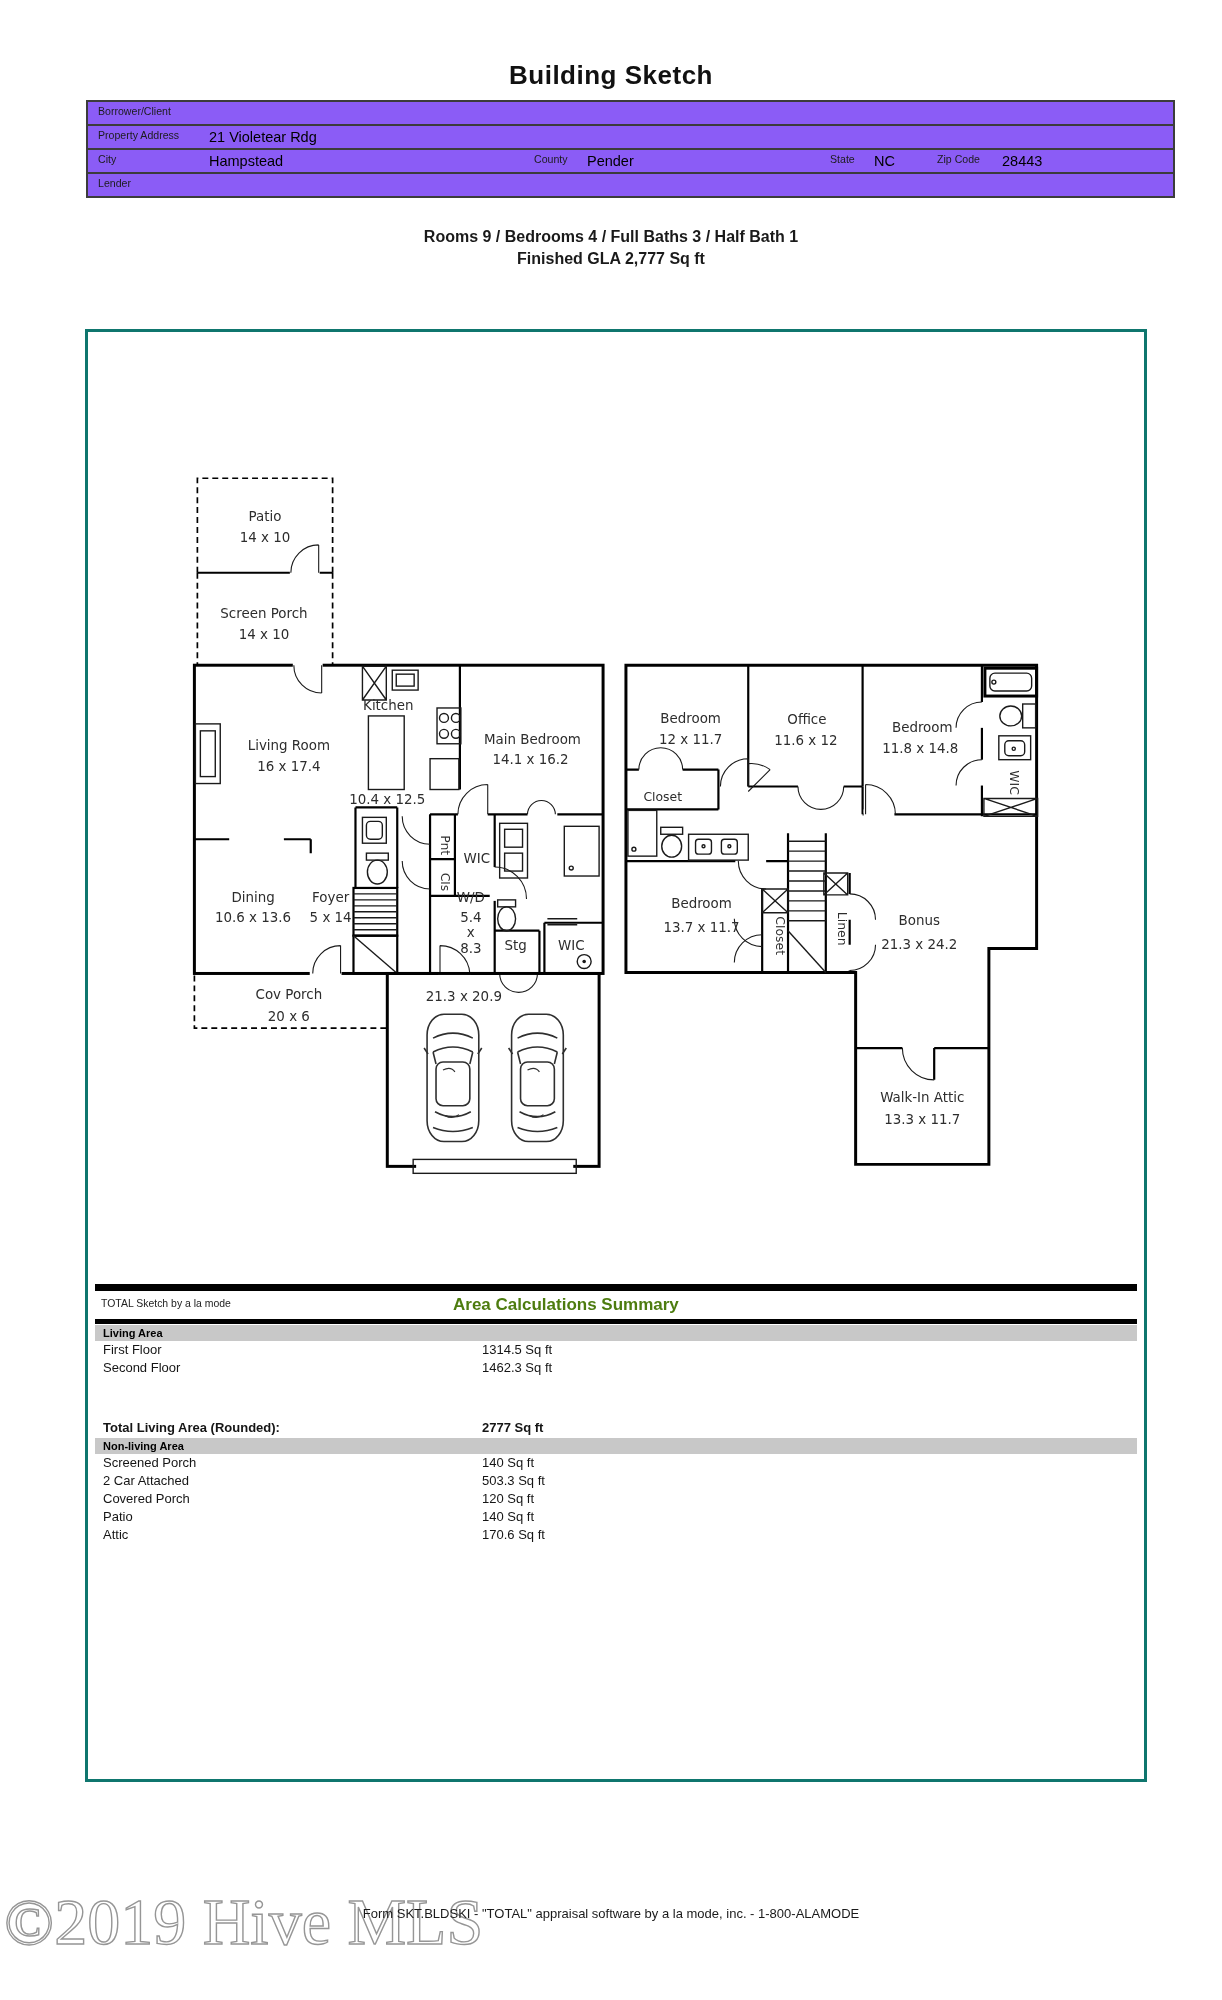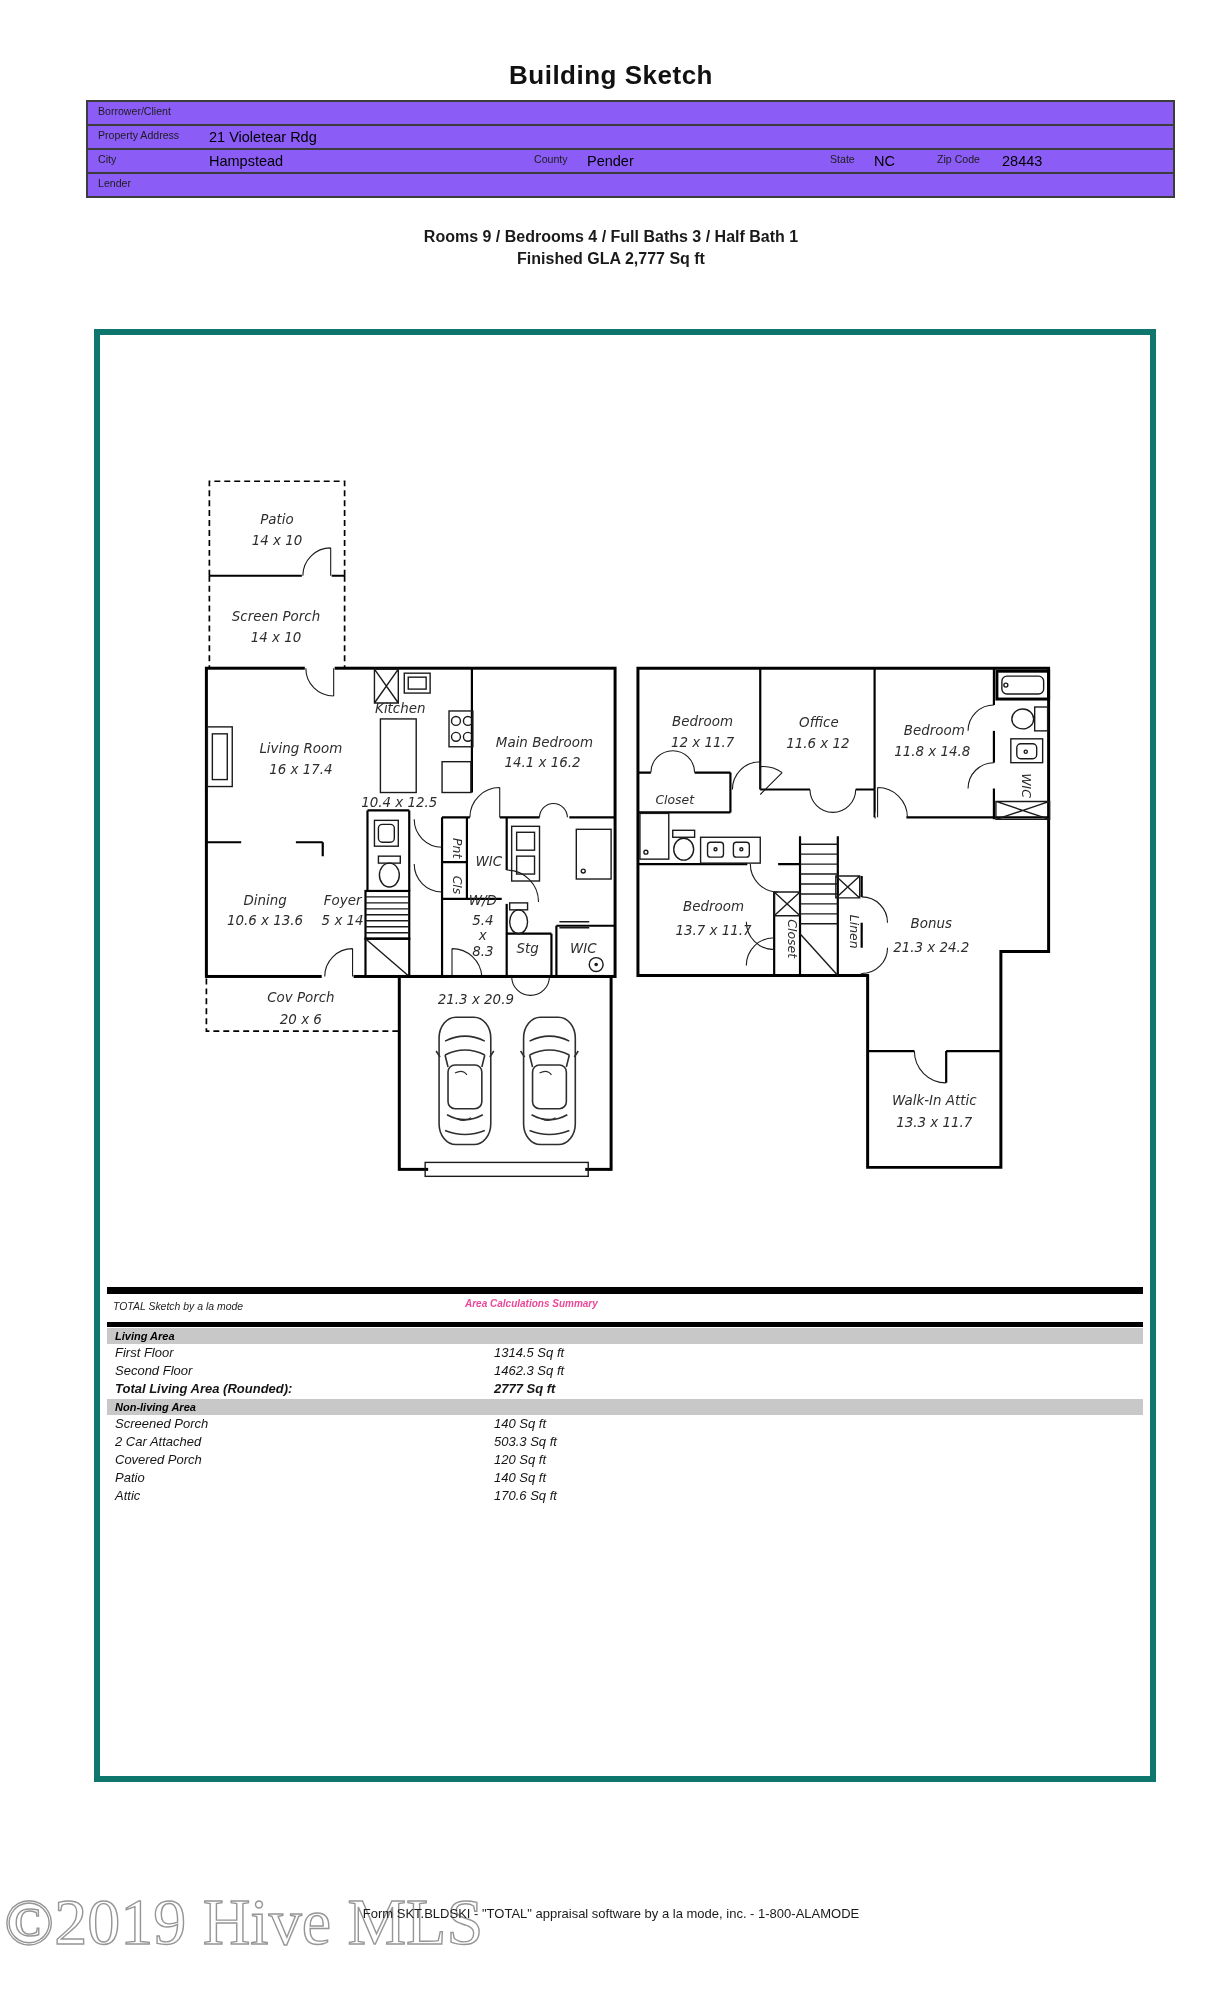--- a/index.html
+++ b/index.html
@@ -12,34 +12,34 @@
   .form-table{position:absolute;left:86px;top:100px;width:1089px;border:2px solid #3c3c3c;box-sizing:border-box;background:#8b5cf6;}
   .f-row{position:relative;height:22px;border-bottom:2px solid #3c3c3c;}
   .f-row:last-child{border-bottom:none;}
   .f-lab{position:absolute;top:3px;font-size:11.5px;color:#1c1c1c;transform:scaleX(.92);transform-origin:left;}
   .f-val{position:absolute;top:3px;font-size:14.5px;color:#000;}
 
   .gla{position:absolute;top:226px;left:0;width:100%;text-align:center;font-weight:bold;
     font-size:16px;line-height:22px;color:#1a1a1a;}
 
   
-  .sketch{position:absolute;left:94px;top:329px;width:1062px;height:1453px;border:6px solid #0f766e;box-sizing:border-box;background:#fff;font-style:italic;}
+  .sketch{position:absolute;left:85px;top:329px;width:1062px;height:1453px;border:3px solid #0f766e;box-sizing:border-box;background:#fff;}
   .sketch svg{position:absolute;left:0;top:0;}
 
   
   .area-summary{position:absolute;left:7px;right:7px;top:952px;}
   .as-topbar{height:7px;background:#000;}
   .as-hdr{position:relative;height:28px;}
   .as-credit{position:absolute;left:6px;top:6px;font-size:11px;color:#222;transform:scaleX(.95);transform-origin:left;}
-  .as-title{position:absolute;left:358px;top:4px;font-size:10px;font-weight:bold;color:#ec4899;}
+  .as-title{position:absolute;left:358px;top:4px;font-size:17px;font-weight:bold;color:#4d7c0f;}
   .as-bar{height:5px;background:#000;}
   .as-band{height:16px;line-height:16px;background:#c8c8c8;font-size:11px;font-weight:bold;padding-left:8px;color:#000;margin-top:1px;}
   .as-row{position:relative;height:18px;line-height:18px;font-size:13px;padding-left:8px;color:#151515;}
   .as-row .val{position:absolute;left:387px;top:0;}
-  .as-row.total{font-weight:bold;}
+  .as-row.total{font-weight:bold;margin-top:42px;}
 
   
   .watermark{position:absolute;left:4px;top:1884px;font-family:"Liberation Serif",serif;
     font-size:66px;letter-spacing:0px;color:transparent;-webkit-text-stroke:1.4px #969696;white-space:nowrap;}
   .form-footer{position:absolute;left:0;top:1906px;width:100%;text-align:center;font-size:13px;color:#1a1a1a;}
 
   
   .plan text{font-family:"DejaVu Sans",sans-serif;font-size:13.5px;fill:#2d2d2d;text-anchor:middle;}
   .plan .sm{font-size:12.5px;}
   .wall{stroke:#000;fill:none;}

